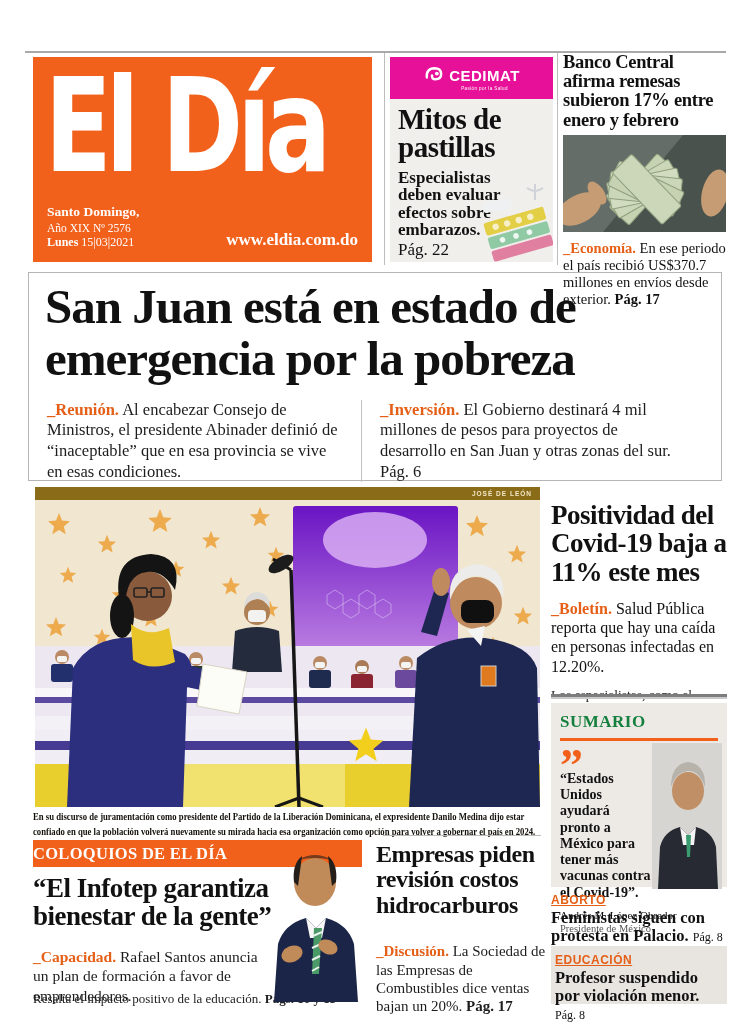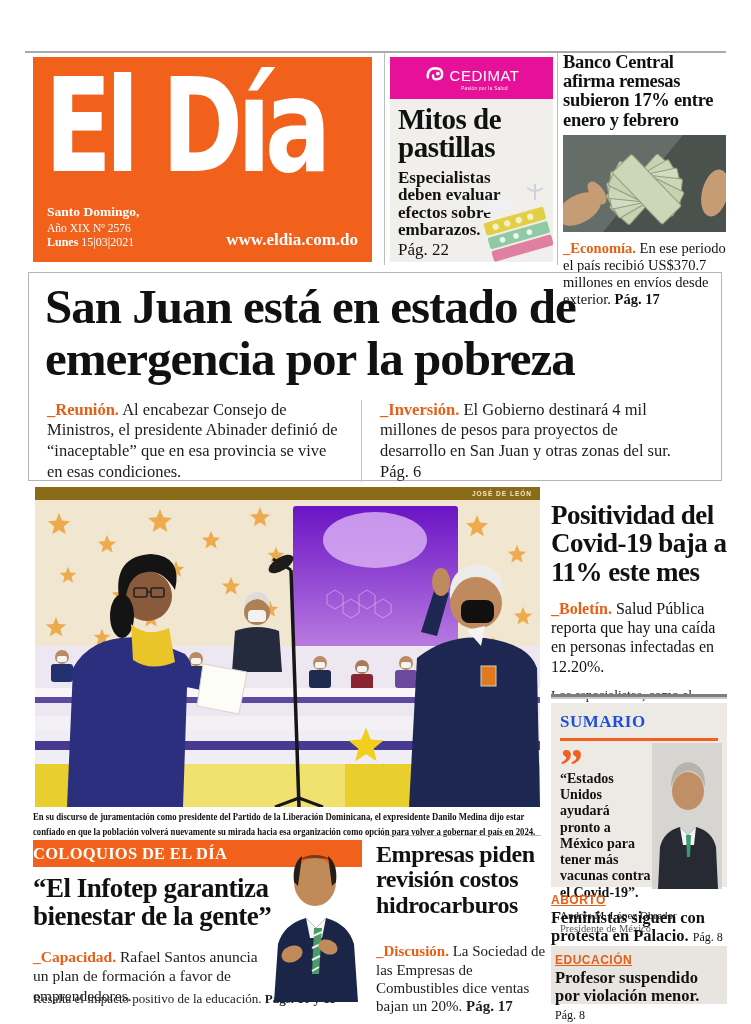--- a/index.html
+++ b/index.html
@@ -23,21 +23,21 @@
   .mast-ed { font-size:11.5px; line-height:1.25; }
   .mast-date { font-size:12px; line-height:1.25; }
   .mast-date b { font-weight:bold; }
   .mast-web { font-size:17px; font-weight:bold; }
 
   
   .cedimat { left:390px; top:57px; width:163px; height:205px; background:#f1efec; }
   .ced-banner { height:42px; background:#e71199; display:flex; flex-direction:column;
                 align-items:center; justify-content:center; color:#fff; }
   .ced-brand-row { display:flex; align-items:center; gap:5px; }
-  .ced-brand { font-family:"Liberation Sans", sans-serif; font-weight:normal; font-size:15px; letter-spacing:.5px; }
+  .ced-brand { font-family:"Liberation Sans", sans-serif; font-weight:bold; font-size:15px; letter-spacing:.5px; }
   .ced-tag { font-family:"Liberation Sans", sans-serif; font-size:4.5px; margin-left:26px; letter-spacing:.4px; }
   .ced-h { font-weight:bold; font-size:29px; line-height:.95; padding:7px 8px 0 8px; letter-spacing:-.5px; }
   .ced-dek { font-weight:bold; font-size:17px; line-height:1.02; padding:8px 8px 0 8px; width:120px; }
   .ced-pag { font-size:17px; padding:2px 8px; }
   .pills { right:0; bottom:0; }
 
   
   .banco { left:563px; top:53px; width:163px; }
   .banco-h { font-weight:bold; font-size:18.5px; line-height:1.04; letter-spacing:-.3px; }
   .banco-photo { margin-top:5px; display:block; }
@@ -70,21 +70,21 @@
 
   
   .covid { left:551px; top:501px; width:176px; }
   .covid-h { font-weight:bold; font-size:27px; line-height:1.05; letter-spacing:-.5px; }
   .covid-dek { font-size:16px; line-height:1.2; margin-top:13px; }
   .covid-body { font-size:13.5px; line-height:1.25; margin-top:11px; color:#1d1d1d; }
 
   .thickbar { left:551px; top:694px; width:176px; height:5px; background:#7d7d7d; border-bottom:2px solid #c9c9c9; }
 
   .sumario { left:551px; top:703px; width:176px; height:184px; background:#edeae6; padding:9px 9px 8px 9px; }
-  .sum-title { font-weight:bold; font-size:17px; letter-spacing:.5px; color:#1d4ed8; }
+  .sum-title { font-weight:bold; font-size:17px; letter-spacing:.5px; color:#15803d; }
   .sum-rule { height:3px; background:#f2611c; margin:6px 0 4px 0; }
   .sum-row { position:relative; height:140px; }
   .sum-quotemark { color:#f2611c; font-size:46px; font-weight:bold; line-height:.9; height:26px; }
   .sum-quote { width:92px; font-weight:bold; font-size:14px; line-height:1.16; }
   .sum-author { font-weight:normal; font-size:11px; margin-top:8px; }
   .sum-author-title { font-size:10.5px; color:#555; margin-top:2px; }
   .amlo { position:absolute; right:-4px; top:-2px; }
 
   .brief { left:551px; width:176px; }
   .brief-label { font-family:"Liberation Sans", sans-serif; font-weight:bold; font-size:12px;

